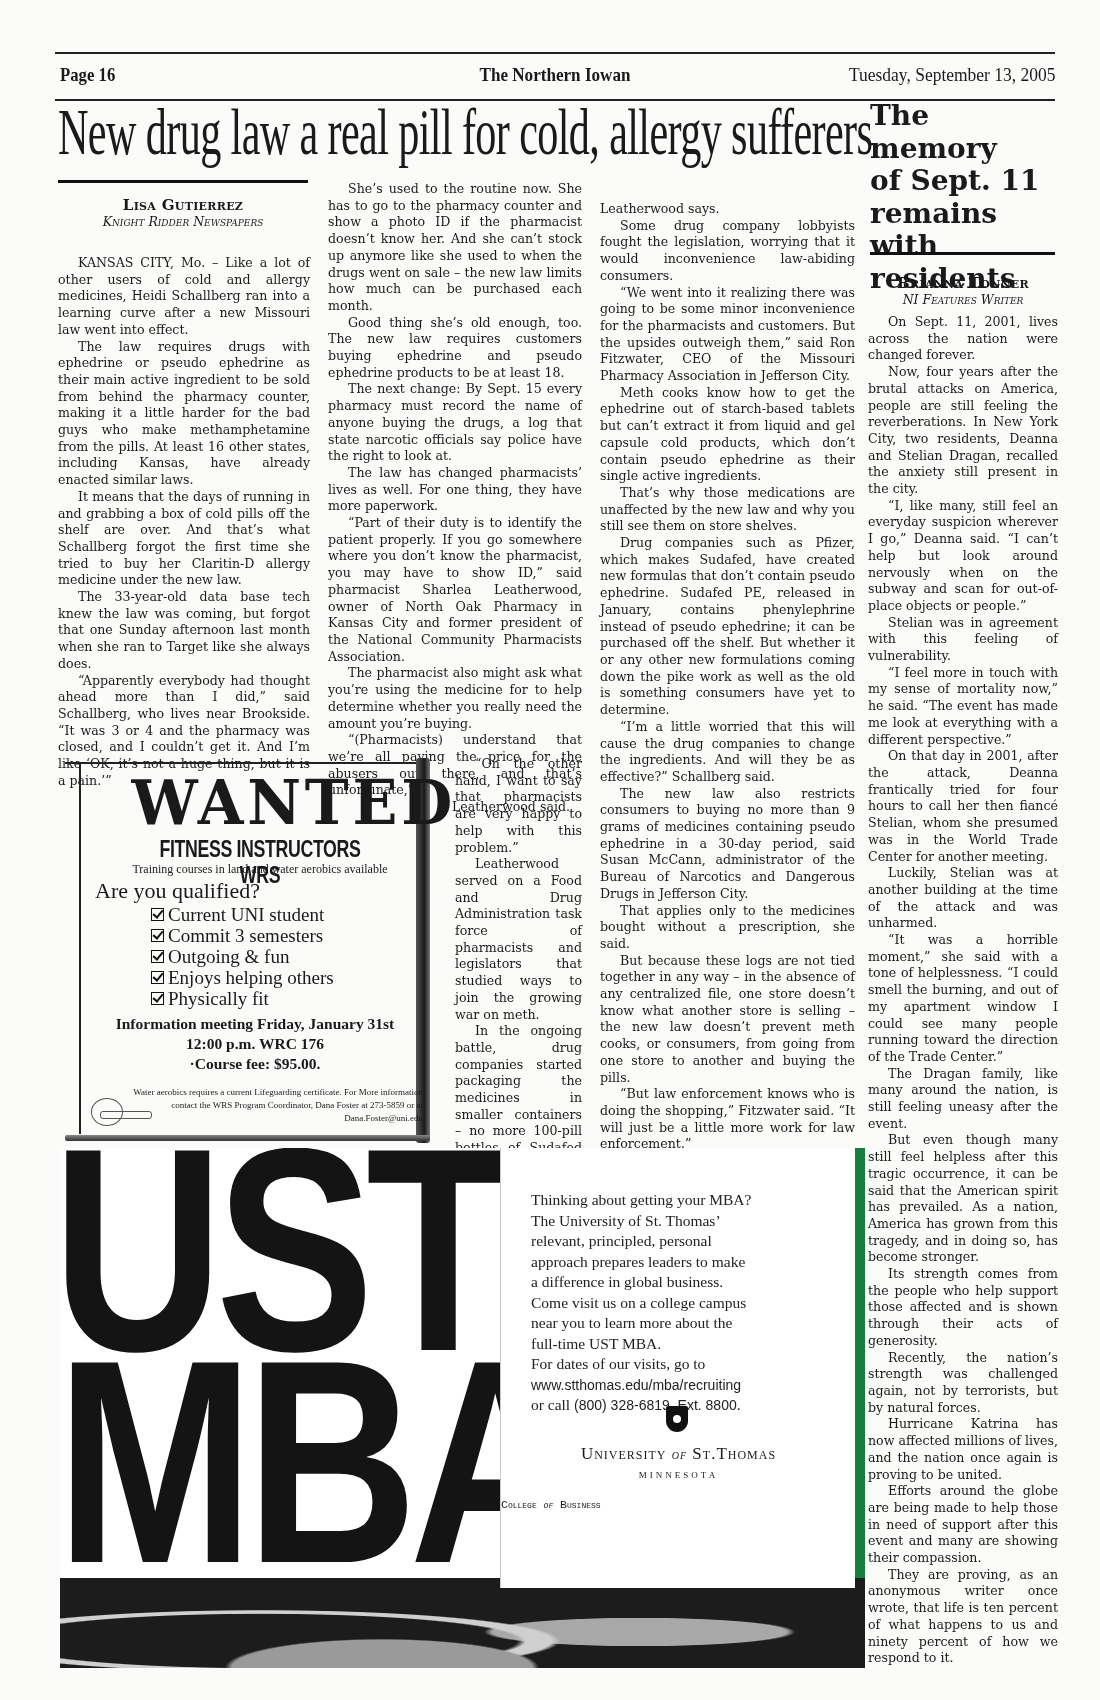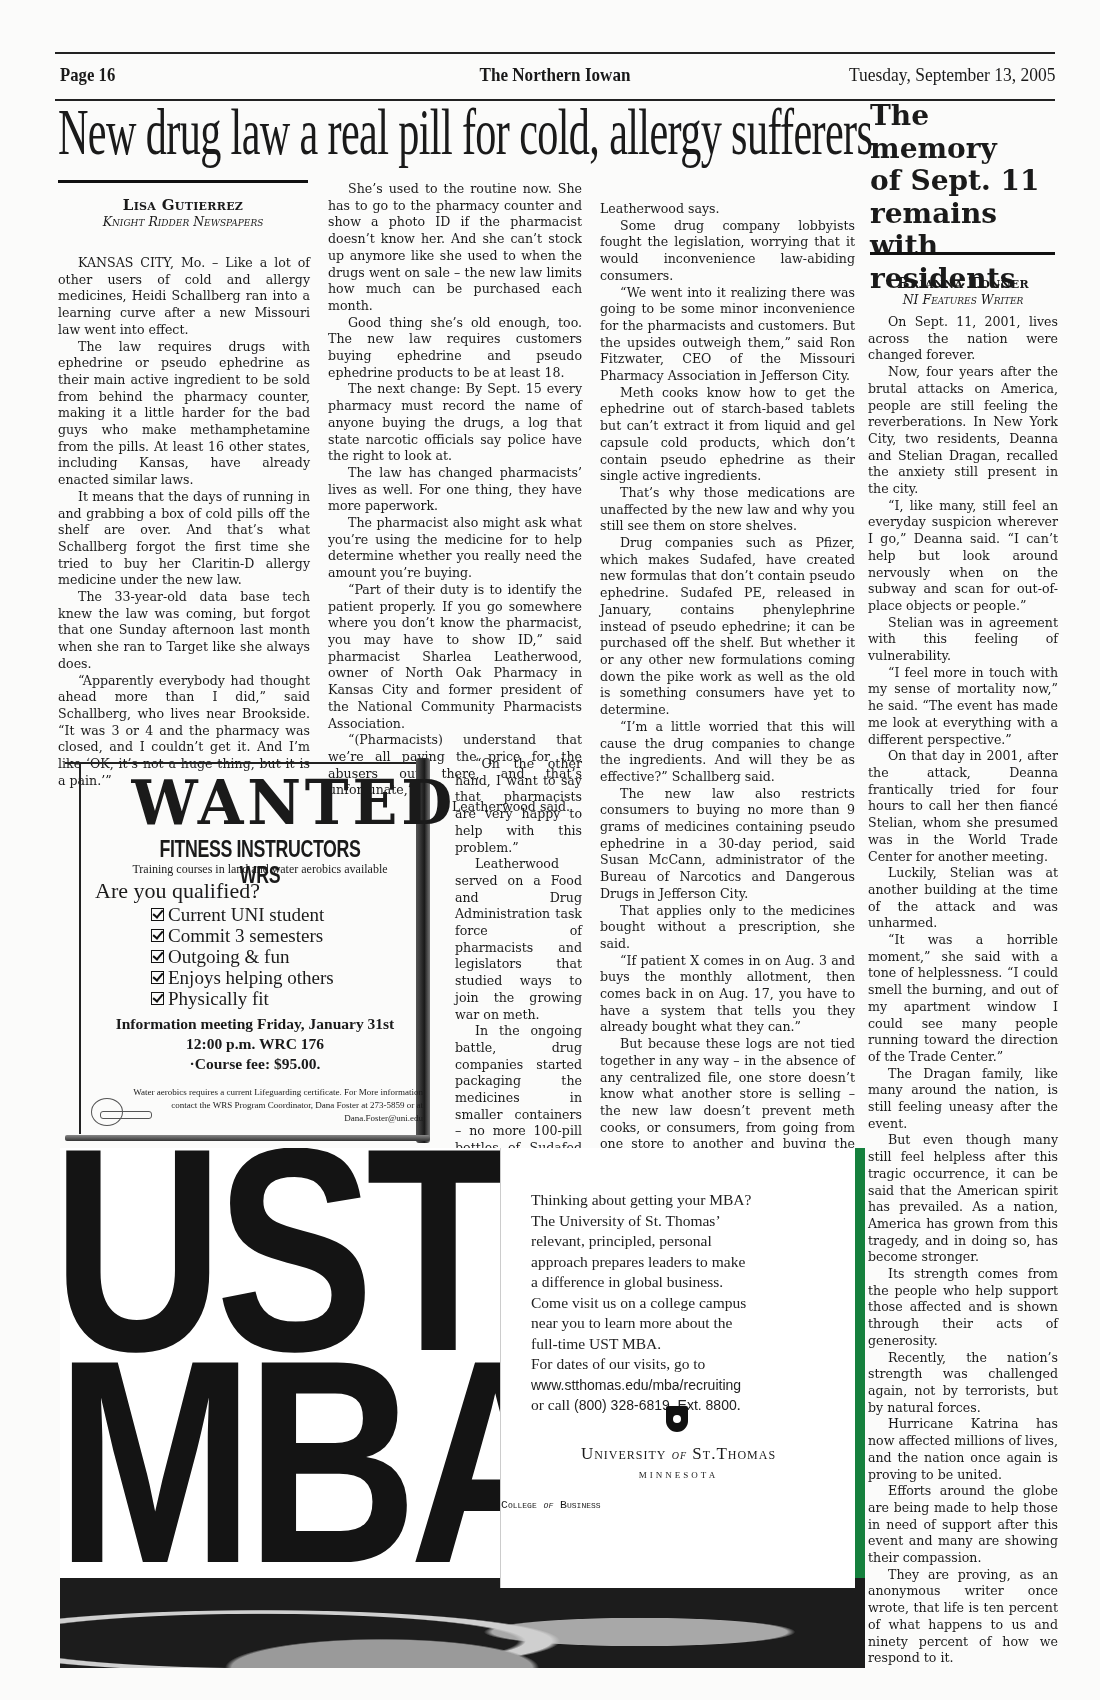--- a/index.html
+++ b/index.html
@@ -93,42 +93,41 @@
   <p>It means that the days of running in and grabbing a box of cold pills off the shelf are over. And that’s what Schallberg forgot the first time she tried to buy her Claritin-D allergy medicine under the new law.</p>
   <p>The 33-year-old data base tech knew the law was coming, but forgot that one Sunday afternoon last month when she ran to Target like she always does.</p>
   <p>“Apparently everybody had thought ahead more than I did,” said Schallberg, who lives near Brookside. “It was 3 or 4 and the pharmacy was closed, and I couldn’t get it. And I’m like ‘OK, it’s not a huge thing, but it is a pain.’”</p>
 </div>
 
 <div class="col" style="left:328px; top:153px; width:254px;margin-top:28px;">
   <p>She’s used to the routine now. She has to go to the pharmacy counter and show a photo ID if the pharmacist doesn’t know her. And she can’t stock up anymore like she used to when the drugs went on sale – the new law limits how much can be purchased each month.</p>
   <p>Good thing she’s old enough, too. The new law requires customers buying ephedrine and pseudo ephedrine products to be at least 18.</p>
   <p>The next change: By Sept. 15 every pharmacy must record the name of anyone buying the drugs, a log that state narcotic officials say police have the right to look at.</p>
   <p>The law has changed pharmacists’ lives as well. For one thing, they have more paperwork.</p>
+  <p>“Part of their duty is to identify the patient properly. If you go somewhere where you don’t know the pharmacist, you may have to show ID,” said pharmacist Sharlea Leatherwood, owner of North Oak Pharmacy in Kansas City and former president of the National Community Pharmacists Association.</p>
   <p>The pharmacist also might ask what you’re using the medicine for to help determine whether you really need the amount you’re buying.</p>
-  <p>“Part of their duty is to identify the patient properly. If you go somewhere where you don’t know the pharmacist, you may have to show ID,” said pharmacist Sharlea Leatherwood, owner of North Oak Pharmacy in Kansas City and former president of the National Community Pharmacists Association.</p>
   <p>“(Pharmacists) understand that we’re all paying the price for the abusers out there, and that’s unfortunate,”</p>
   <p class="noindent" style="text-align:right; padding-right:12px;">Leatherwood said.</p>
 </div>
 <div class="col" style="left:455px; top:756px; width:127px;">
   <p>“On the other hand, I want to say that pharmacists are very happy to help with this problem.”</p>
   <p>Leatherwood served on a Food and Drug Administration task force of pharmacists and legislators that studied ways to join the growing war on meth.</p>
   <p>In the ongoing battle, drug companies started packaging the medicines in smaller containers – no more 100-pill bottles of Sudafed on the shelf. Moving the cold and allergy pills behind the counter was a last resort,</p>
 </div>
 
 <div class="col" style="left:600px; top:153px; width:255px;margin-top:48px;">
   <p class="noindent">Leatherwood says.</p>
   <p>Some drug company lobbyists fought the legislation, worrying that it would inconvenience law-abiding consumers.</p>
   <p>“We went into it realizing there was going to be some minor inconvenience for the pharmacists and customers. But the upsides outweigh them,” said Ron Fitzwater, CEO of the Missouri Pharmacy Association in Jefferson City.</p>
   <p>Meth cooks know how to get the ephedrine out of starch-based tablets but can’t extract it from liquid and gel capsule cold products, which don’t contain pseudo ephedrine as their single active ingredients.</p>
   <p>That’s why those medications are unaffected by the new law and why you still see them on store shelves.</p>
   <p>Drug companies such as Pfizer, which makes Sudafed, have created new formulas that don’t contain pseudo ephedrine. Sudafed PE, released in January, contains phenylephrine instead of pseudo ephedrine; it can be purchased off the shelf. But whether it or any other new formulations coming down the pike work as well as the old is something consumers have yet to determine.</p>
   <p>“I’m a little worried that this will cause the drug companies to change the ingredients. And will they be as effective?” Schallberg said.</p>
   <p>The new law also restricts consumers to buying no more than 9 grams of medicines containing pseudo ephedrine in a 30-day period, said Susan McCann, administrator of the Bureau of Narcotics and Dangerous Drugs in Jefferson City.</p>
   <p>That applies only to the medicines bought without a prescription, she said.</p>
-  <p>“If patient X comes in on Aug. 3 and buys the monthly allotment, then comes back in on Aug. 17, you have to have a system that tells you they already bought what they can.”</p>
   <p>But because these logs are not tied together in any way – in the absence of any centralized file, one store doesn’t know what another store is selling – the new law doesn’t prevent meth cooks, or consumers, from going from one store to another and buying the pills.</p>
   <p>“But law enforcement knows who is doing the shopping,” Fitzwater said. “It will just be a little more work for law enforcement.”</p>
 </div>
 
 <div class="wanted">
   <div class="frame-top"></div>
   <div class="frame-left"></div>
   <div class="frame-right"></div>
   <div class="frame-bottom"></div>
   <div class="title">WANTED</div>

